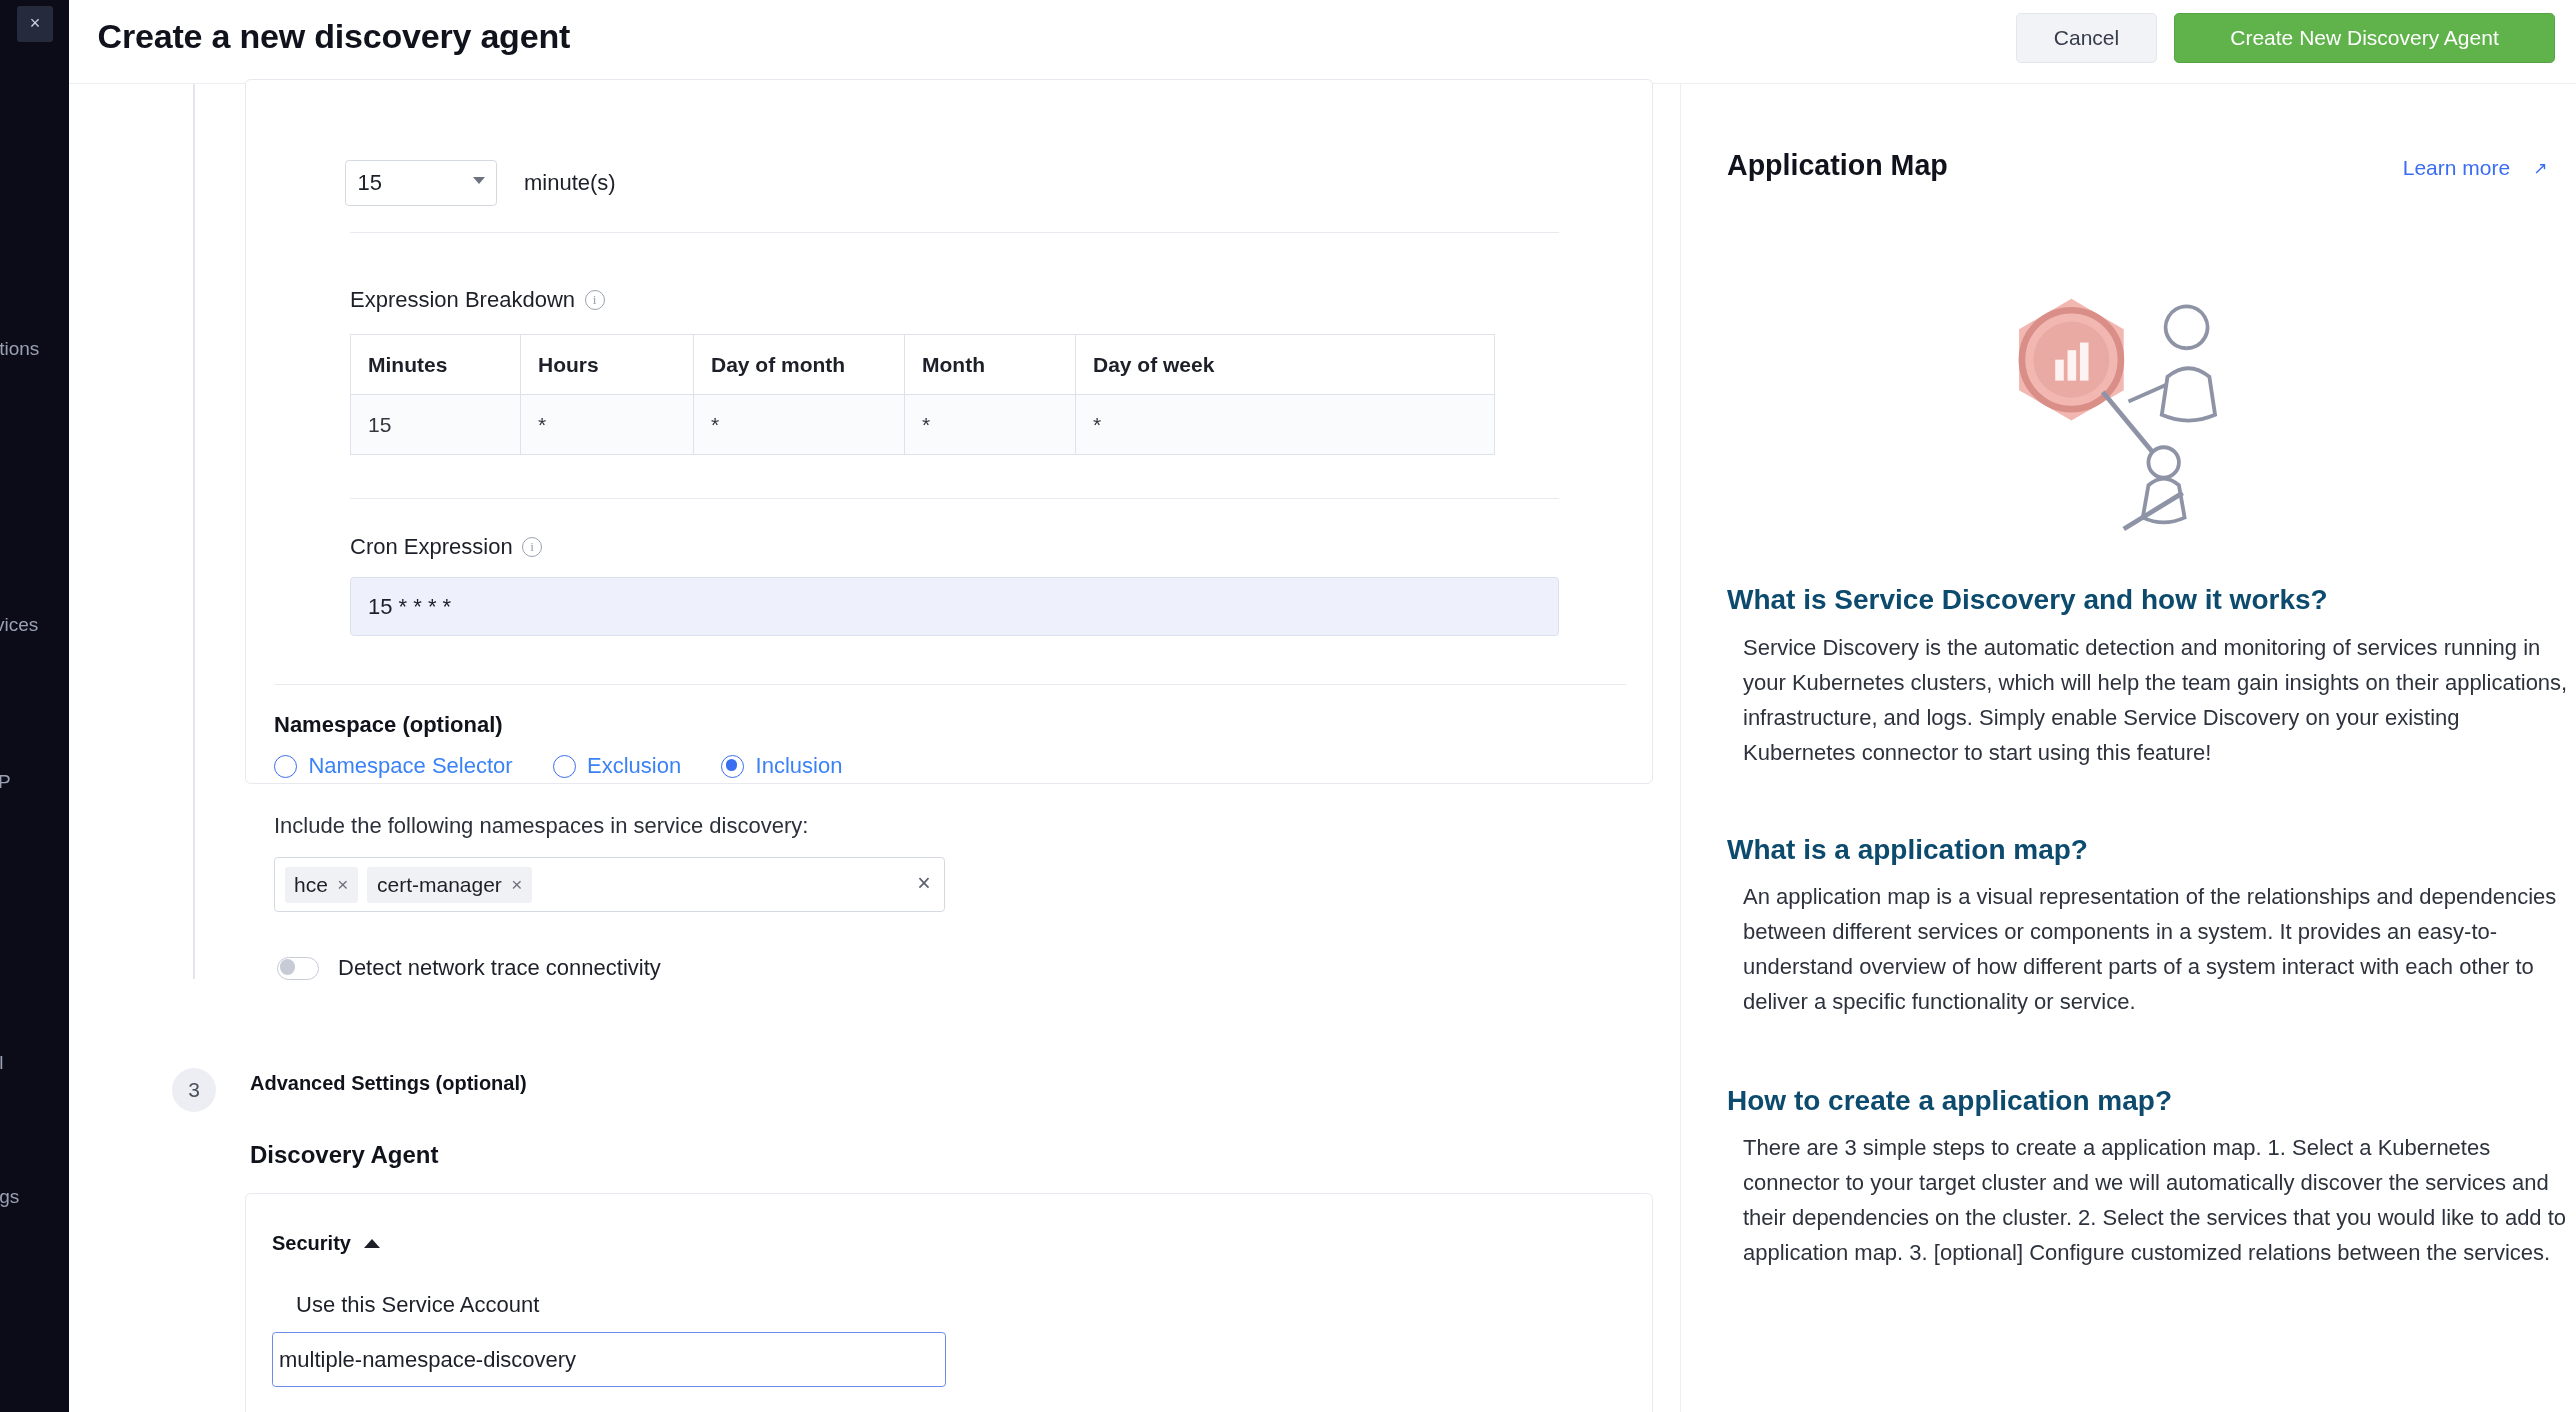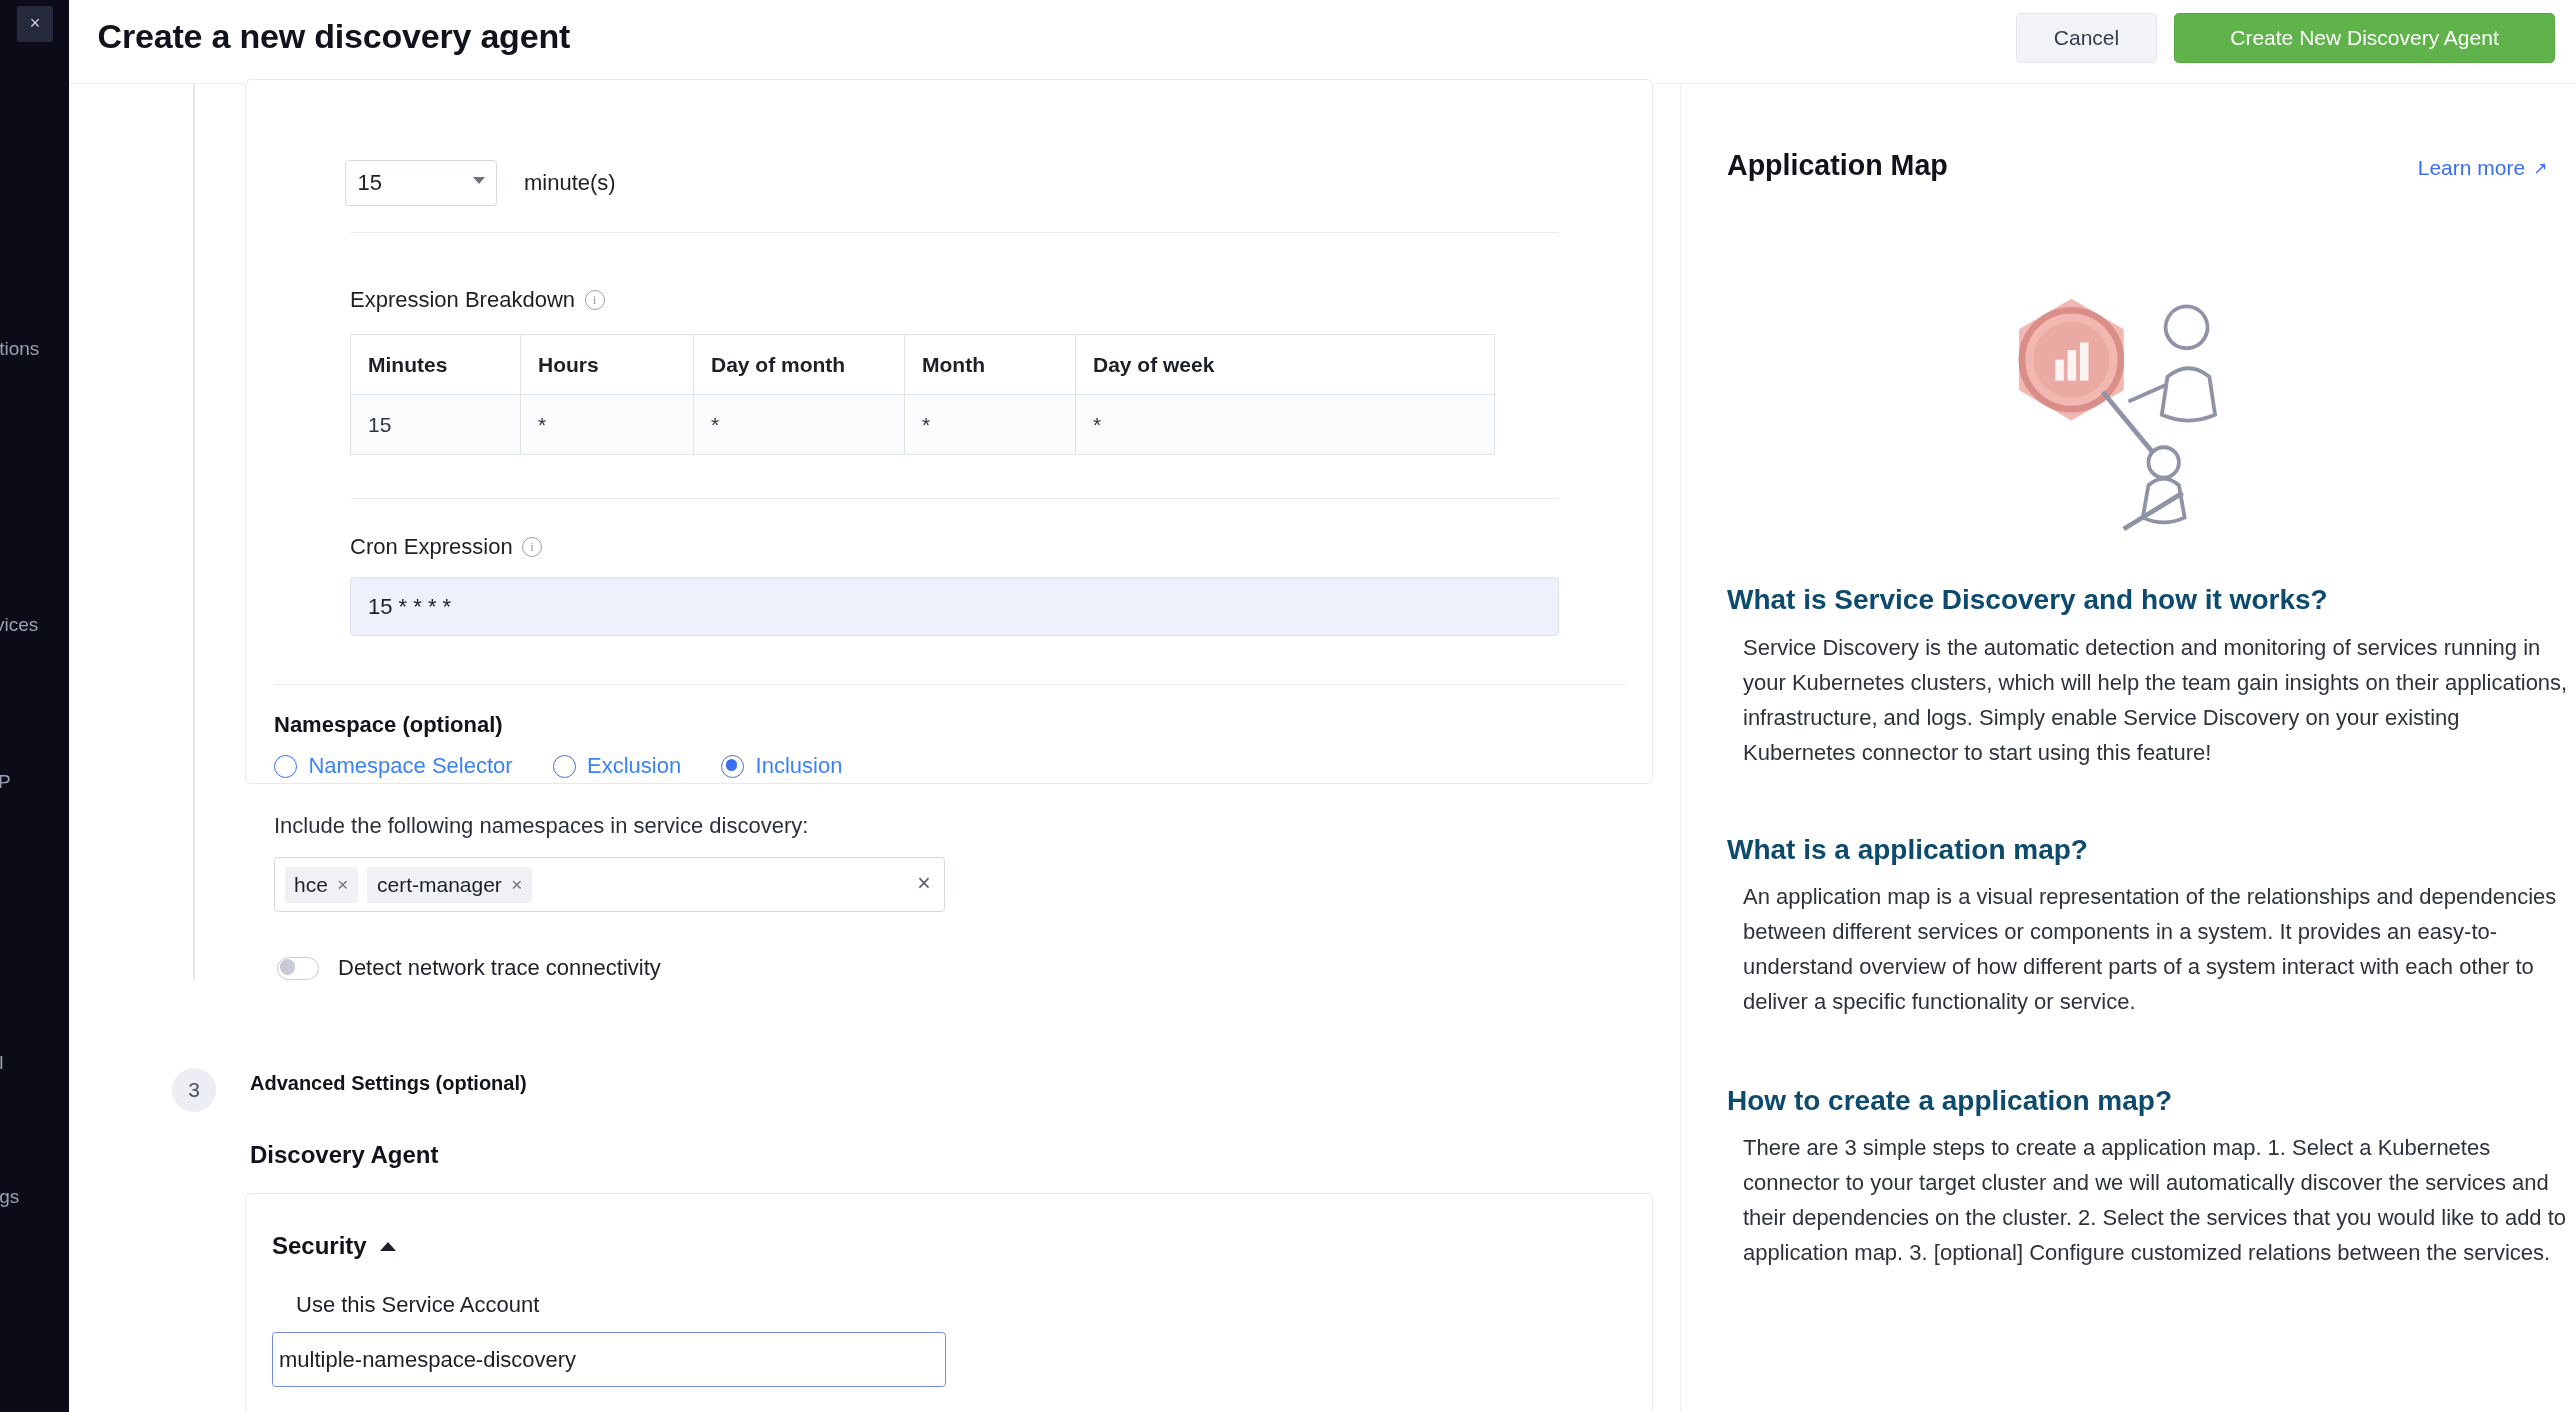--- a/index.html
+++ b/index.html
@@ -323,21 +323,21 @@
     left: 176px; top: 1109px;
     width: 1408px; height: 303px;
     background: #ffffff;
     border: 1px solid #e7e9ef;
     border-radius: 5.7px 5.7px 0 0;
   }
   .sec-head {
     position: absolute;
     left: 203px; top: 1148px;
     display: flex; align-items: center; gap: 13.3px;
-    font-size: 24px; font-weight: bold; color: #10121c;
+    font-size: 20px; font-weight: bold; color: #10121c;
     cursor: pointer;
   }
   .caret-up {
     width: 0; height: 0;
     border-left: 8.6px solid transparent;
     border-right: 8.6px solid transparent;
     border-bottom: 9.5px solid #1d2029;
   }
   .sa-label {
     position: absolute;
@@ -367,21 +367,21 @@
   }
   .info-title {
     position: absolute;
     left: 46px; top: 65px;
     font-size: 28.6px; font-weight: bold; color: #10121c;
   }
   .learn-more {
     position: absolute;
     right: 28.6px; top: 72px;
     font-size: 21px; color: #3a6df0;
-    display: flex; align-items: center; gap: 8px;
+    display: flex; align-items: center; gap: 23px;
     cursor: pointer;
   }
   .ext-icon { font-size: 17px; }
 
   .illus {
     position: absolute;
     left: 300px; top: 205px;
     width: 314px; height: 286px;
   }
 

